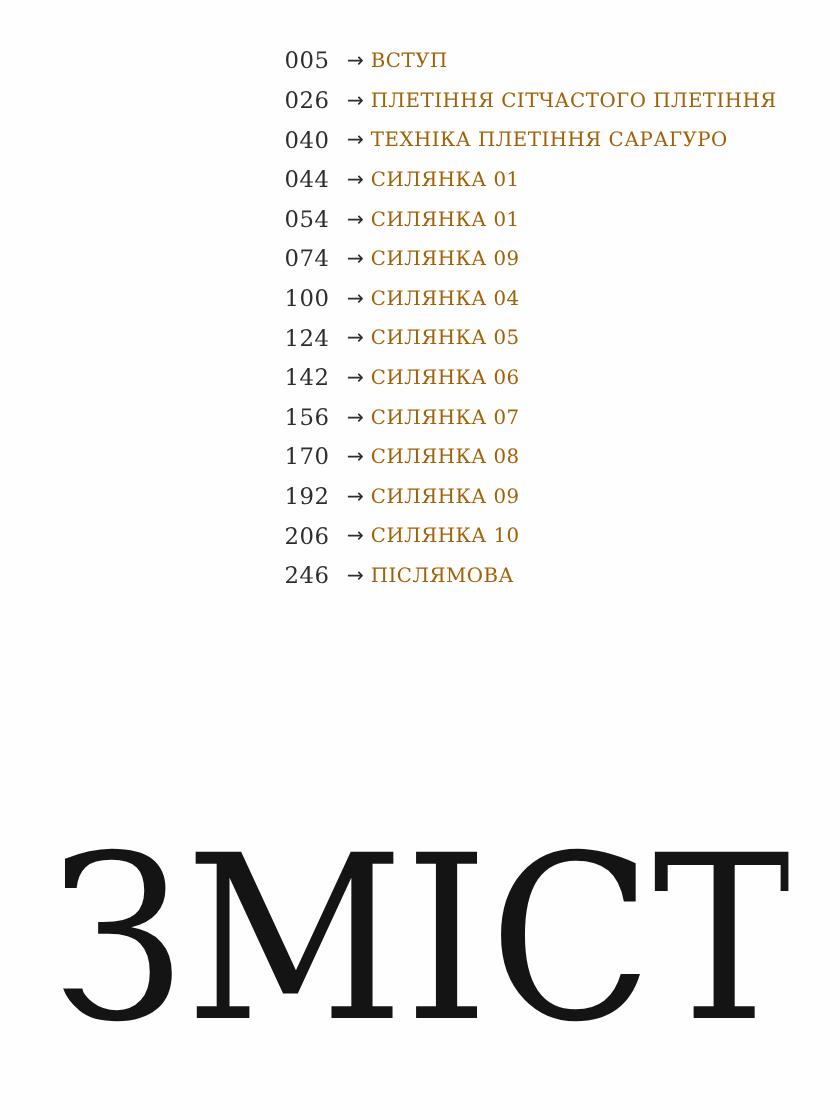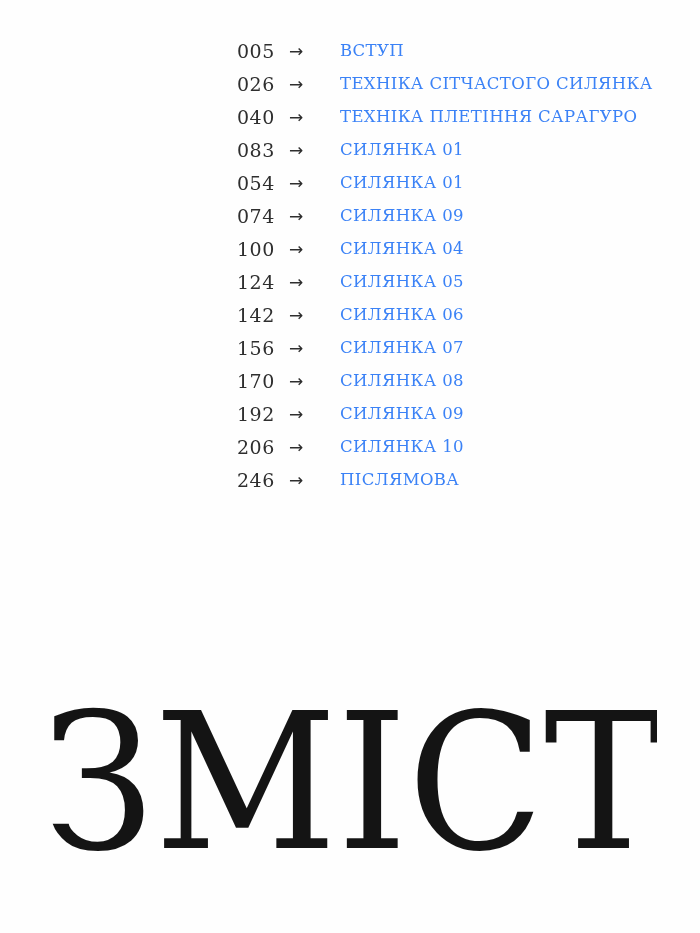--- a/index.html
+++ b/index.html
@@ -37,24 +37,23 @@
     color: #2e2e2e;
   }
   .toc-row .arrow {
     width: 20px;
     margin-left: 15px;
     font-size: 17px;
     color: #2e2e2e;
     font-family: "DejaVu Sans", sans-serif;
   }
   .toc-row .label {
-    margin-left: 31px;
     font-size: 16.5px;
     letter-spacing: 0.4px;
-    color: #3b82f6;
+    color: #a16207;
     white-space: nowrap;
   }
   .title-svg {
     position: absolute;
     left: 0;
     top: 690px;
     width: 700px;
     height: 180px;
     display: block;
   }
@@ -71,31 +70,31 @@
   <ol class="toc">
   <li class="toc-row">
     <span class="num">005</span>
     <span class="arrow">→</span>
     <span class="label">ВСТУП</span>
   </li>
 
   <li class="toc-row">
     <span class="num">026</span>
     <span class="arrow">→</span>
-    <span class="label">ТЕХНІКА СІТЧАСТОГО СИЛЯНКА</span>
+    <span class="label">ПЛЕТІННЯ СІТЧАСТОГО ПЛЕТІННЯ</span>
   </li>
 
   <li class="toc-row">
     <span class="num">040</span>
     <span class="arrow">→</span>
     <span class="label">ТЕХНІКА ПЛЕТІННЯ САРАГУРО</span>
   </li>
 
   <li class="toc-row">
-    <span class="num">083</span>
+    <span class="num">044</span>
     <span class="arrow">→</span>
     <span class="label">СИЛЯНКА 01</span>
   </li>
 
   <li class="toc-row">
     <span class="num">054</span>
     <span class="arrow">→</span>
     <span class="label">СИЛЯНКА 01</span>
   </li>
 

